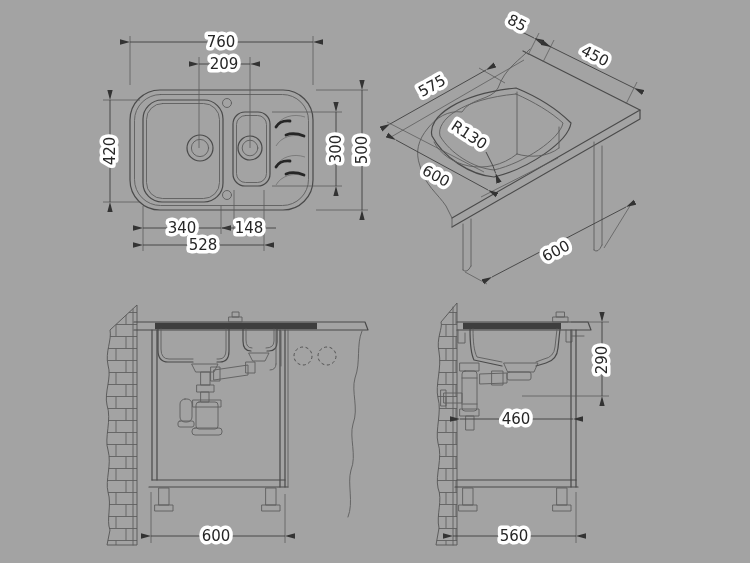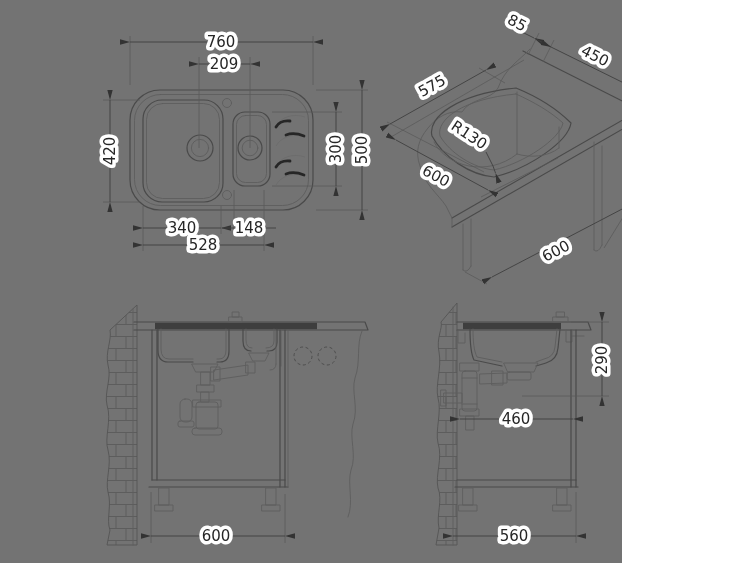--- a/index.html
+++ b/index.html
@@ -1,16 +1,16 @@
 <!DOCTYPE html>
 <html><head>
 <meta charset="utf-8">
 <style>
   html,body{margin:0;padding:0;background:#ffffff;}
-  .stage{position:relative;width:622px;height:563px;background:#737373;overflow:hidden;
+  .stage{position:relative;width:750px;height:563px;background:#a3a3a3;overflow:hidden;
          font-family:"DejaVu Sans","Liberation Sans",sans-serif;}
   svg{display:block}
   .ln{stroke:#4a4a4a;stroke-width:1.2;fill:none;stroke-linecap:round;stroke-linejoin:round;}
   .ln2{stroke:#5d5d5d;stroke-width:.9;fill:none;stroke-linecap:round;stroke-linejoin:round;}
   .ext{stroke:#5a5a5a;stroke-width:.75;fill:none;}
   .dimln{stroke:#3f3f3f;stroke-width:.9;fill:none;}
   .bold{stroke:#262626;stroke-width:2.8;fill:none;stroke-linecap:round;}
   .thin{stroke:#6a6a6a;stroke-width:.7;fill:none;}
   .dash{stroke:#4a4a4a;stroke-width:.9;fill:none;stroke-dasharray:3,2.6;}
   .darkfill{fill:#3e3e3e;stroke:none;}

